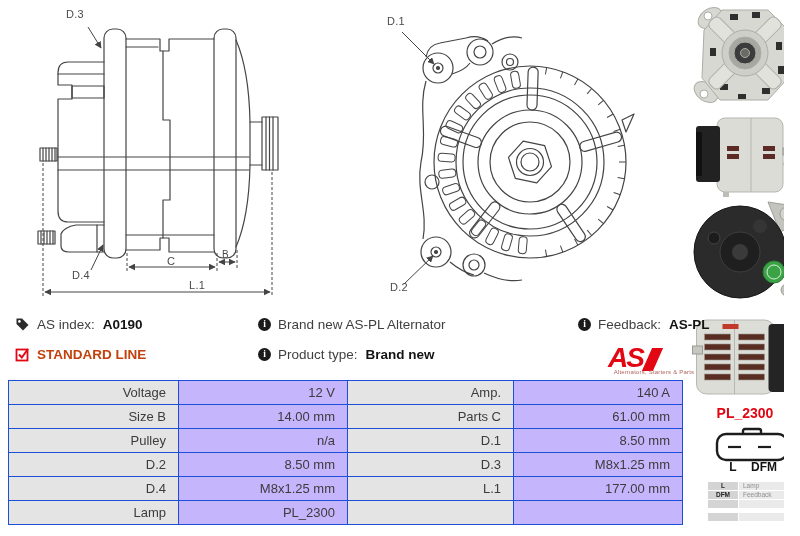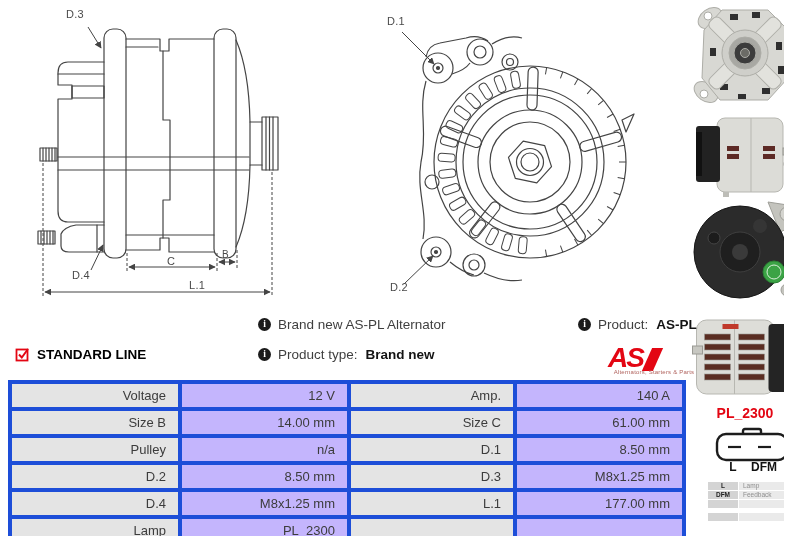--- a/index.html
+++ b/index.html
@@ -5,33 +5,33 @@
   html,body{margin:0;padding:0;background:#fff;}
   #stage{position:relative;width:784px;height:536px;background:#fff;overflow:hidden;
          font-family:"Liberation Sans", sans-serif;color:#3c3c3c;}
   .abs{position:absolute;}
   
   .dlabel{position:absolute;font-size:11px;color:#4a4a4a;letter-spacing:.3px;}
   .dlabel.small{font-size:10px;}
   
   .inforow{position:absolute;display:flex;align-items:center;gap:7px;font-size:13.5px;color:#3f3f3f;white-space:nowrap;}
   .inforow b{color:#141414;margin-left:1px;}
-  .red{color:#000000;font-weight:bold;}
+  .red{color:#c2410c;font-weight:bold;}
   .info-icon{width:13px;height:13px;border-radius:50%;background:#1b1b1b;position:relative;flex:0 0 13px;}
   .info-icon::after{content:"i";position:absolute;left:0;top:0;width:13px;height:13px;
       color:#fff;font:bold 9.5px "Liberation Serif",serif;text-align:center;line-height:13px;}
   
   .aslogo{position:absolute;left:608px;top:341px;width:92px;height:30px;display:flex;align-items:flex-end;}
   .aslogo .as-text{font-style:italic;font-weight:900;font-size:28px;line-height:26px;color:#e30613;letter-spacing:-2px;}
   .aslogo .as-slab{display:inline-block;width:11px;height:23px;background:#e30613;transform:skewX(-24deg);margin-left:4px;}
   .as-tagline{position:absolute;left:600px;top:369px;width:108px;text-align:center;
       font-size:6px;color:#b0625c;letter-spacing:.2px;}
   
   table.spec{position:absolute;left:8px;top:380px;border-collapse:collapse;table-layout:fixed;width:674px;}
-  table.spec td{height:23px;border:4px solid #1d4ed8;font-size:13px;color:#3c3c3c;
+  table.spec td{height:23px;border:1px solid #1d4ed8;font-size:13px;color:#3c3c3c;
       text-align:right;padding:0 12px 0 2px;white-space:nowrap;overflow:hidden;}
   table.spec td.lab{background:#e4e4e4;}
   table.spec td.val{background:#c4b5fd;}
   
   .photo{position:absolute;cursor:pointer;}
   
   .plugname{position:absolute;left:690px;top:405px;width:110px;text-align:center;
       font-size:14px;font-weight:bold;color:#e30613;}
   .pinlabel{position:absolute;top:460px;font-weight:bold;font-size:12px;color:#111;text-align:center;}
   .pintable{position:absolute;left:708px;top:482px;width:92px;}
@@ -263,20 +263,28 @@
           <rect x="46" y="32" width="26" height="6"></rect>
         <rect x="46" y="42" width="26" height="6"></rect>
           <rect x="46" y="52" width="26" height="6"></rect>
         <rect x="46" y="62" width="26" height="6"></rect>
       </g>
       <rect x="30" y="12" width="16" height="5" fill="#c0392b"></rect>
       <rect x="0" y="34" width="10" height="8" fill="#c7c7c1" stroke="#9a9a94"></rect>
     </svg>
   </div>
 
+  <div class="inforow" style="left:15px;top:317px">
+    <svg width="15" height="15" viewBox="0 0 15 15">
+      <path d="M1.5 7 V1.5 H7 L13.5 8 L8 13.5 Z" fill="#2b2b2b"></path>
+      <circle cx="4.4" cy="4.4" r="1.3" fill="#fff"></circle>
+    </svg>
+    <span>AS index:</span>
+    <b>A0190</b>
+  </div>
 
   <div class="inforow" style="left:15px;top:347px">
     <svg width="15" height="15" viewBox="0 0 15 15">
       <rect x="1.5" y="2.5" width="11" height="11" fill="none" stroke="#e30613" stroke-width="1.8"></rect>
       <path d="M4 7.5 L6.8 10.5 L13 2" fill="none" stroke="#e30613" stroke-width="2"></path>
     </svg>
     <span class="red">STANDARD LINE</span>
   </div>
 
   <div class="inforow" style="left:258px;top:347px">
@@ -285,21 +293,21 @@
     <b>Brand new</b>
   </div>
 
   <div class="inforow" style="left:258px;top:317px">
     <span class="info-icon"></span>
     <span>Brand new AS-PL Alternator</span>
   </div>
 
   <div class="inforow" style="left:578px;top:317px">
     <span class="info-icon"></span>
-    <span>Product:</span>
+    <span>Feedback:</span>
     <b>AS-PL</b>
   </div>
 
   <div class="aslogo">
     <span class="as-text">AS</span>
     <span class="as-slab"></span>
   </div>
   <div class="as-tagline">Alternators, Starters &amp; Parts</div>
 
   <table class="spec">
@@ -312,21 +320,21 @@
     <tbody>
         <tr>
       <td class="lab">Voltage</td>
       <td class="val">12 V</td>
       <td class="lab">Amp.</td>
       <td class="val">140 A</td>
     </tr>
     <tr>
       <td class="lab">Size B</td>
       <td class="val">14.00 mm</td>
-      <td class="lab">Size C</td>
+      <td class="lab">Parts C</td>
       <td class="val">61.00 mm</td>
     </tr>
     <tr>
       <td class="lab">Pulley</td>
       <td class="val">n/a</td>
       <td class="lab">D.1</td>
       <td class="val">8.50 mm</td>
     </tr>
     <tr>
       <td class="lab">D.2</td>

